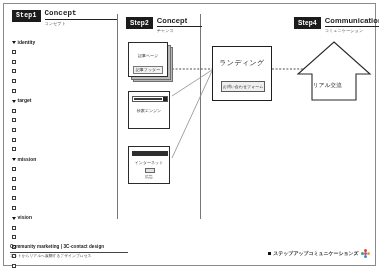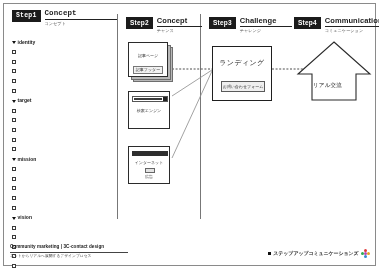--- a/index.html
+++ b/index.html
@@ -168,28 +168,20 @@
 
   <div class="step-head" style="left:126px; top:17px;">
     <div class="step-badge">Step2</div>
     <div class="step-titles">
       <div class="step-title-en">Concept</div>
       <div class="step-rule" style="width:45px;"></div>
       <div class="step-title-ja">チャンス</div>
     </div>
   </div>
 
-  <div class="step-head" style="left:209px; top:17px;">
-    <div class="step-badge">Step3</div>
-    <div class="step-titles">
-      <div class="step-title-en">Challenge</div>
-      <div class="step-rule" style="width:52px;"></div>
-      <div class="step-title-ja">チャレンジ</div>
-    </div>
-  </div>
 
   <div class="step-head" style="left:294px; top:17px;">
     <div class="step-badge">Step4</div>
     <div class="step-titles">
       <div class="step-title-en">Communication</div>
       <div class="step-rule" style="width:57px;"></div>
       <div class="step-title-ja">コミュニケーション</div>
     </div>
   </div>
 

